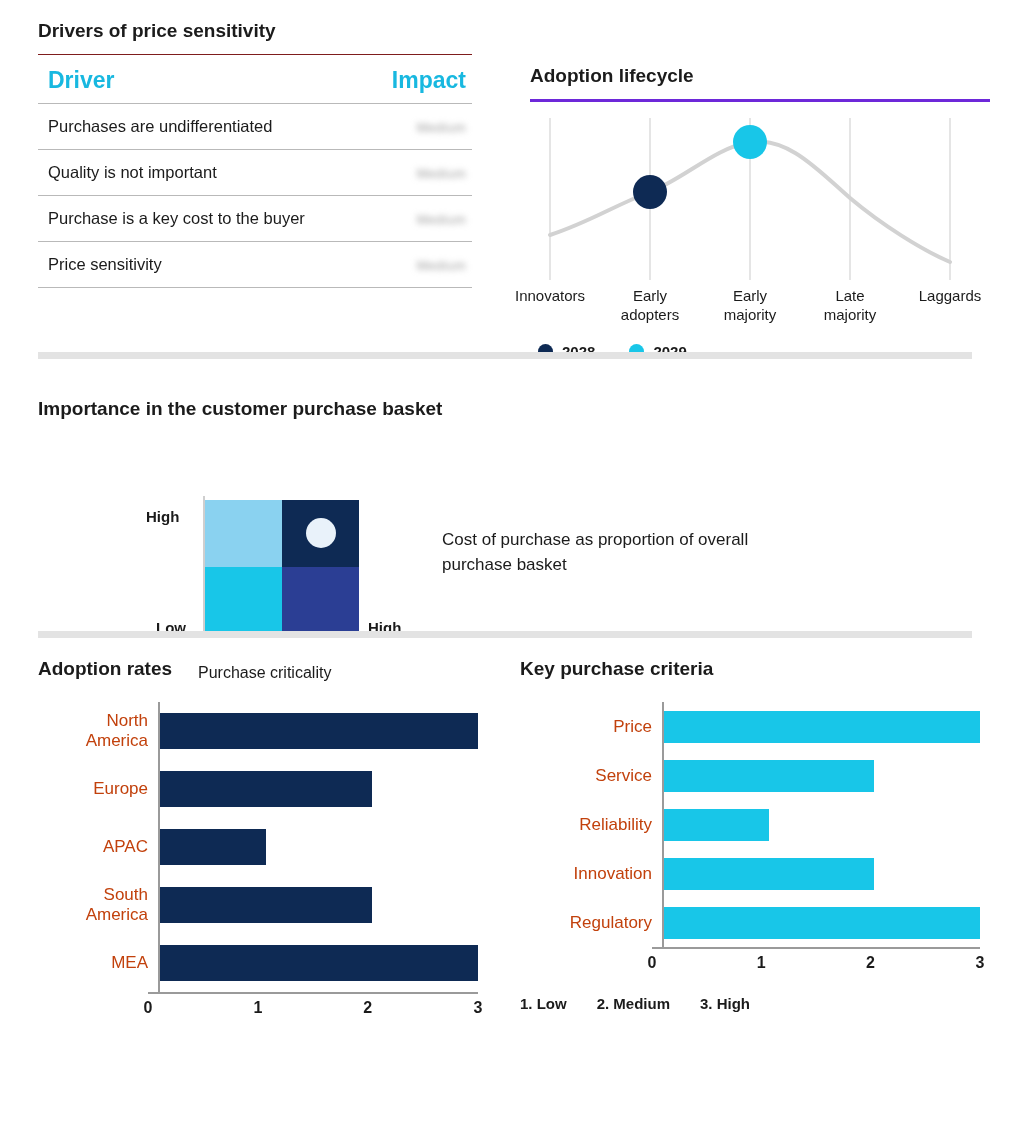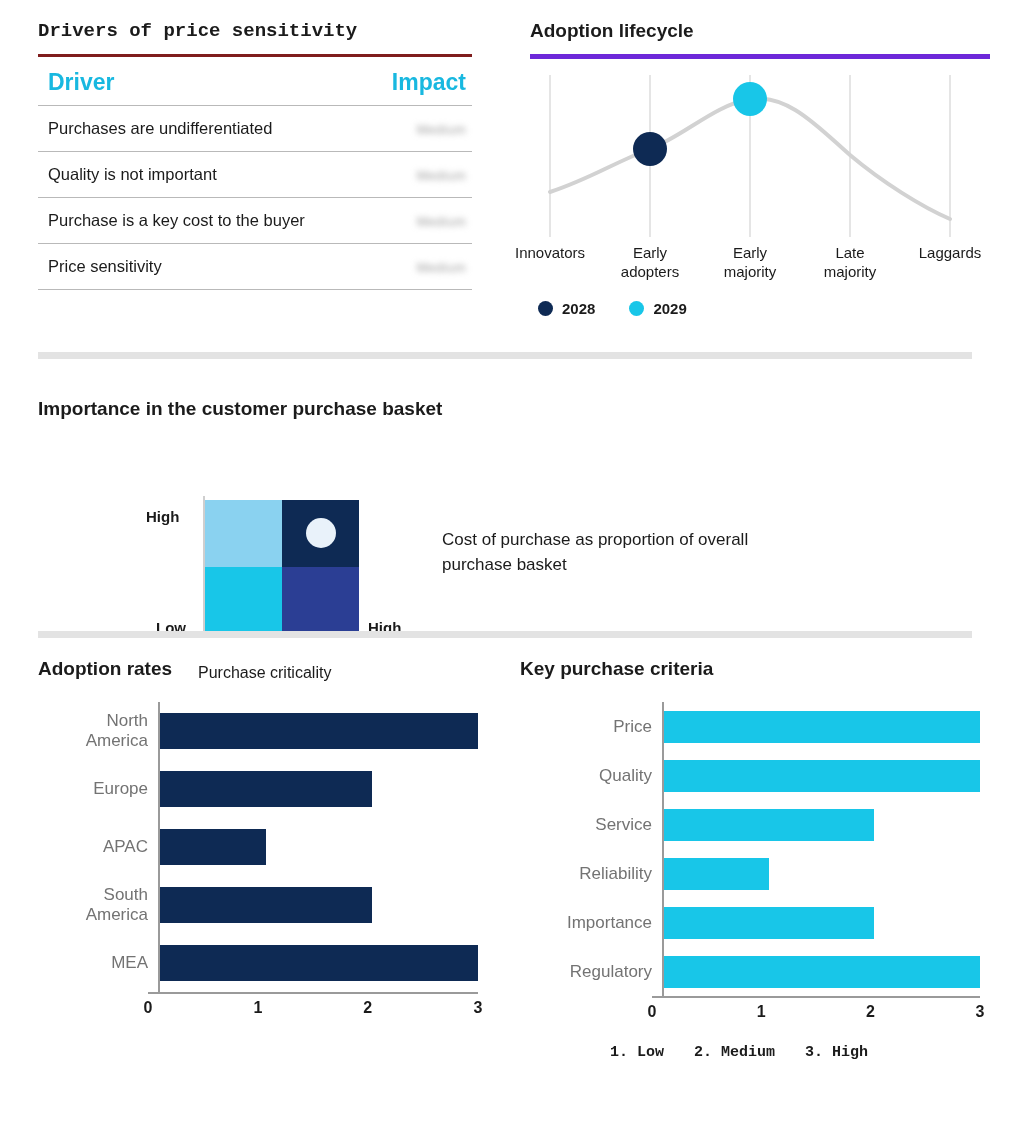--- a/index.html
+++ b/index.html
@@ -36,21 +36,21 @@
   }
 
   
   #drivers {
     position: absolute;
     left: 38px;
     top: 20px;
     width: 434px;
   }
   #drivers .panel-title { padding-bottom: 12px; }
-  #drivers .title-rule { border-bottom: 3px solid #7f1d1d; font-family: Liberation Mono, monospace; }
+  #drivers .title-rule { border-bottom: 1px solid #7f1d1d; }
   .tbl { width: 100%; border-collapse: collapse; }
   .tbl th {
     font-size: 23px;
     font-weight: bold;
     color: #18b8e0;
     text-align: left;
     padding: 12px 0 9px 10px;
     border-bottom: 1px solid #b9b9b9;
   }
   .tbl th.impact { text-align: right; padding-right: 6px; }
@@ -74,21 +74,21 @@
   }
 
   
   #lifecycle {
     position: absolute;
     left: 530px;
     top: 20px;
     width: 460px;
   }
   #lifecycle .panel-title { padding-bottom: 12px; }
-  #lifecycle .title-rule { border-bottom: 5px solid #6d28d9; }
+  #lifecycle .title-rule { border-bottom: 3px solid #6d28d9; margin-top: 45px; }
   .life-plot {
     position: relative;
     height: 175px;
     margin-top: 8px;
   }
   .life-plot svg { display: block; }
   .life-labels {
     position: relative;
     height: 46px;
     margin-top: 2px;
@@ -204,21 +204,21 @@
   .bar-row {
     display: flex;
     align-items: center;
     height: 58px;
   }
   .bar-label {
     width: 110px;
     text-align: right;
     padding-right: 10px;
     font-size: 17px;
-    color: #737373;
+    color: #c2410c;
     line-height: 1.15;
   }
   .bar-track {
     position: relative;
     flex: 1;
     height: 100%;
     border-left: 2px solid #9a9a9a;
   }
   .bar-fill {
     position: absolute;
@@ -238,26 +238,25 @@
     top: 5px;
     transform: translateX(-50%);
     font-size: 16px;
     font-weight: bold;
     color: #1b1b1b;
   }
   .scale-note {
     margin-top: 18px;
     display: flex;
     gap: 30px;
-    justify-content: center;
+    justify-content: flex-start;
     padding-right: 22px;
     font-size: 15px;
     font-weight: bold;
     color: #1b1b1b;
-    font-family: Liberation Mono, monospace;
   }
 </style>
 </head>
 <body>
 
 <div class="page">
 
   <section id="drivers">
     <div class="panel-title title-rule">Drivers of price sensitivity</div>
     <table class="tbl">
@@ -401,39 +400,33 @@
   <section id="criteria">
     <div class="panel-title bars-title">Key purchase criteria</div>
     <div class="bars">
       <div class="bar-row" style="height:49px;">
         <div class="bar-label" style="width:132px;">Price</div>
         <div class="bar-track">
           <div class="bar-fill" style="width:100%; height:32px; background:#18c6e8;"></div>
         </div>
       </div>
       <div class="bar-row" style="height:49px;">
-        <div class="bar-label" style="width:132px;">Quality</div>
-        <div class="bar-track">
-          <div class="bar-fill" style="width:100%; height:32px; background:#18c6e8;"></div>
-        </div>
-      </div>
-      <div class="bar-row" style="height:49px;">
         <div class="bar-label" style="width:132px;">Service</div>
         <div class="bar-track">
           <div class="bar-fill" style="width:66.6%; height:32px; background:#18c6e8;"></div>
         </div>
       </div>
       <div class="bar-row" style="height:49px;">
         <div class="bar-label" style="width:132px;">Reliability</div>
         <div class="bar-track">
           <div class="bar-fill" style="width:33.3%; height:32px; background:#18c6e8;"></div>
         </div>
       </div>
       <div class="bar-row" style="height:49px;">
-        <div class="bar-label" style="width:132px;">Importance</div>
+        <div class="bar-label" style="width:132px;">Innovation</div>
         <div class="bar-track">
           <div class="bar-fill" style="width:66.6%; height:32px; background:#18c6e8;"></div>
         </div>
       </div>
       <div class="bar-row" style="height:49px;">
         <div class="bar-label" style="width:132px;">Regulatory</div>
         <div class="bar-track">
           <div class="bar-fill" style="width:100%; height:32px; background:#18c6e8;"></div>
         </div>
       </div>

